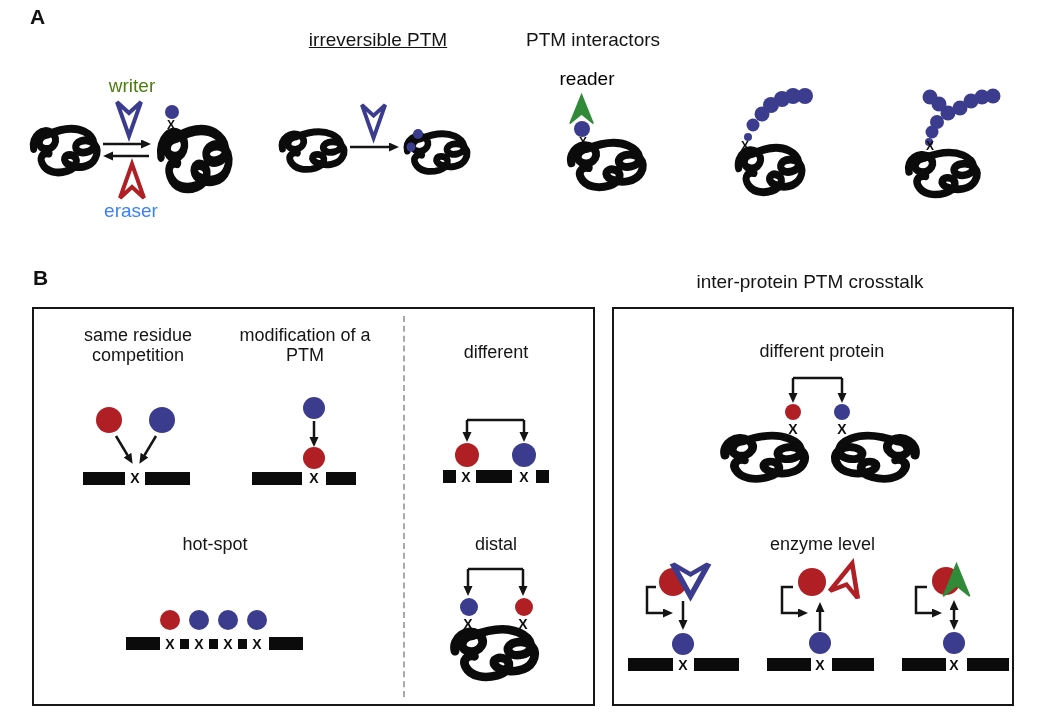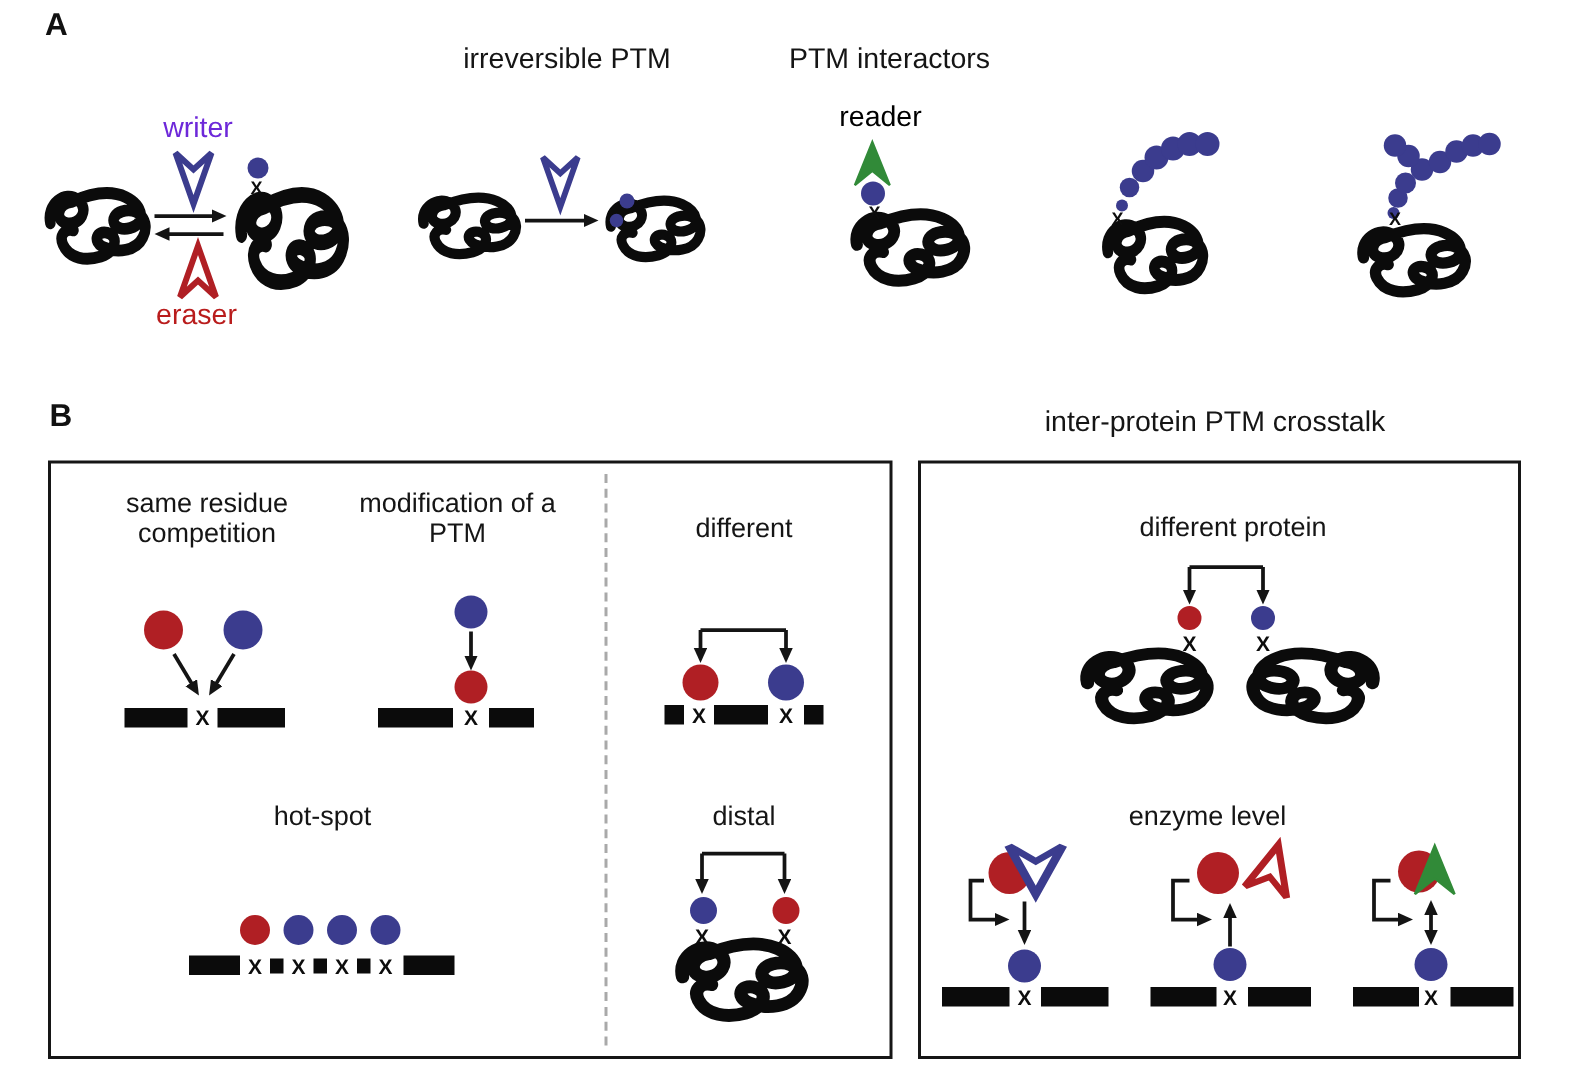--- a/index.html
+++ b/index.html
@@ -4,22 +4,22 @@
 <style>
   html,body{margin:0;padding:0;background:#ffffff;}
   #figure{
     position:relative;width:1046px;height:721px;background:#ffffff;
     font-family:"Liberation Sans",sans-serif;color:#111;overflow:hidden;
   }
   .art{position:absolute;left:0;top:0;}
   .lbl{position:absolute;text-align:center;font-size:18px;line-height:1.12;color:#151515;}
   .title{font-size:19px;}
   .plabel{position:absolute;font-size:21px;font-weight:700;color:#111;}
-  .writer{color:#6d28d9;font-size:19px;}
-  .eraser{color:#b91c1c;font-size:19px;}
+  .writer{color:#4d7c0f;font-size:19px;}
+  .eraser{color:#3b82f6;font-size:19px;}
   .reader{color:#000000;font-size:19px;}
   .xm{position:absolute;transform:translate(-50%,-50%);font-weight:700;font-size:14px;color:#0d0d0d;}
   .xs{font-size:12px;}
   .box{position:absolute;border:2px solid #161616;box-sizing:border-box;background:transparent;}
   .divider{position:absolute;width:0;border-left:2px dashed #a9a9a9;}
   .ln{stroke:#141414;stroke-width:2.5;fill:none;}
   .cb{fill:#3b3c8e;}
   .cr{fill:#b01f24;}
   .bar{fill:#0b0b0b;}
   .dart-hb{fill:#ffffff;stroke:#3b3c8e;stroke-width:4;stroke-linejoin:miter;}
@@ -154,42 +154,42 @@
       <use href="#dartDown" class="dart-hb" transform="translate(359,102) scale(0.97)"></use>
       <use href="#dartUp" class="dart-sg" transform="translate(567,92) scale(0.97,0.85)"></use>
       <use href="#dartDown" class="dart-hb" transform="translate(668,561) scale(1.5,0.95)"></use>
       <use href="#dartUp" class="dart-hr" transform="translate(830,560) rotate(15,18,19) scale(1.2,0.95)"></use>
       <use href="#dartUp" class="dart-sg" transform="translate(940,561) scale(1.1,0.95)"></use>
     </g>
   </svg>
 
   <div class="plabel" style="left:30px;top:5px;">A</div>
 
-  <div class="lbl title" style="left:270px;top:29px;width:216px;">irreversible PTM</div>
+  <div class="lbl title" style="left:270px;top:29px;width:216px;text-decoration:underline;">irreversible PTM</div>
   <div class="lbl title" style="left:493px;top:29px;width:200px;">PTM interactors</div>
 
   <div class="lbl writer" style="left:92px;top:75px;width:80px;">writer</div>
   <div class="lbl eraser" style="left:91px;top:200px;width:80px;">eraser</div>
   <div class="lbl reader" style="left:547px;top:68px;width:80px;">reader</div>
 
   <div class="plabel" style="left:33px;top:266px;">B</div>
 
   <div class="lbl title" style="left:660px;top:271px;width:300px;">inter-protein PTM crosstalk</div>
 
   <div class="box" style="left:32px;top:307px;width:563px;height:399px;"></div>
   <div class="box" style="left:612px;top:307px;width:402px;height:399px;"></div>
   <div class="divider" style="left:403px;top:316px;height:381px;"></div>
 
   <div class="lbl" style="left:63px;top:325px;width:150px;">same residue competition</div>
   <div class="lbl" style="left:238px;top:325px;width:134px;">modification of a PTM</div>
   <div class="lbl" style="left:436px;top:342px;width:120px;">different</div>
   <div class="lbl" style="left:155px;top:534px;width:120px;">hot-spot</div>
   <div class="lbl" style="left:436px;top:534px;width:120px;">distal</div>
   <div class="lbl" style="left:742px;top:341px;width:160px;">different protein</div>
-  <div class="lbl" style="left:735px;top:534px;width:140px;">enzyme level</div>
+  <div class="lbl" style="left:735px;top:534px;width:140px;text-align:right;">enzyme level</div>
 
   <div class="xm xs" style="left:171px;top:125px;">X</div>
   <div class="xm xs" style="left:583px;top:142px;">X</div>
   <div class="xm xs" style="left:745px;top:146px;">X</div>
   <div class="xm xs" style="left:930px;top:146px;">X</div>
 
   <div class="xm" style="left:135px;top:478px;">X</div>
   <div class="xm" style="left:314px;top:478px;">X</div>
   <div class="xm" style="left:466px;top:477px;">X</div>
   <div class="xm" style="left:524px;top:477px;">X</div>

